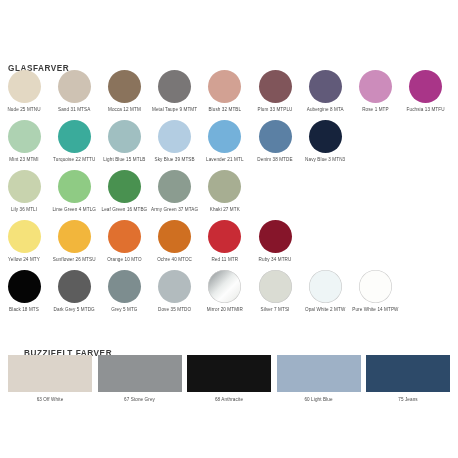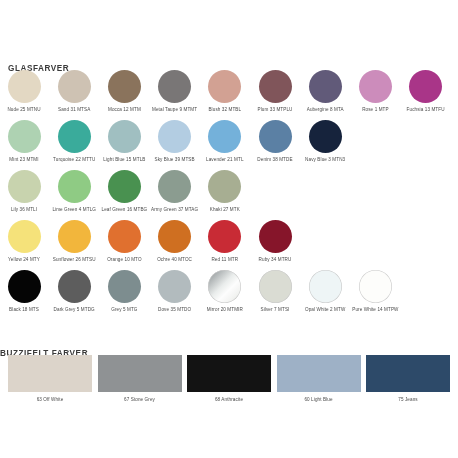--- a/index.html
+++ b/index.html
@@ -24,21 +24,21 @@
 
   
   .section-title {
     font-size: 8.2px;
     font-weight: bold;
     letter-spacing: 0.55px;
     color: #3a3a3a;
     text-transform: uppercase;
   }
   #glas-title { position: absolute; left: 8px; top: 57px; }
-  #felt-title { position: absolute; left: 0; top: 342px; }
+  #felt-title { position: absolute; left: 24px; top: 342px; }
 
   
   .glass-rows {
     position: absolute;
     left: 0;
     top: 70px;
     width: 458px;
   }
   .glass-row {
     position: relative;

